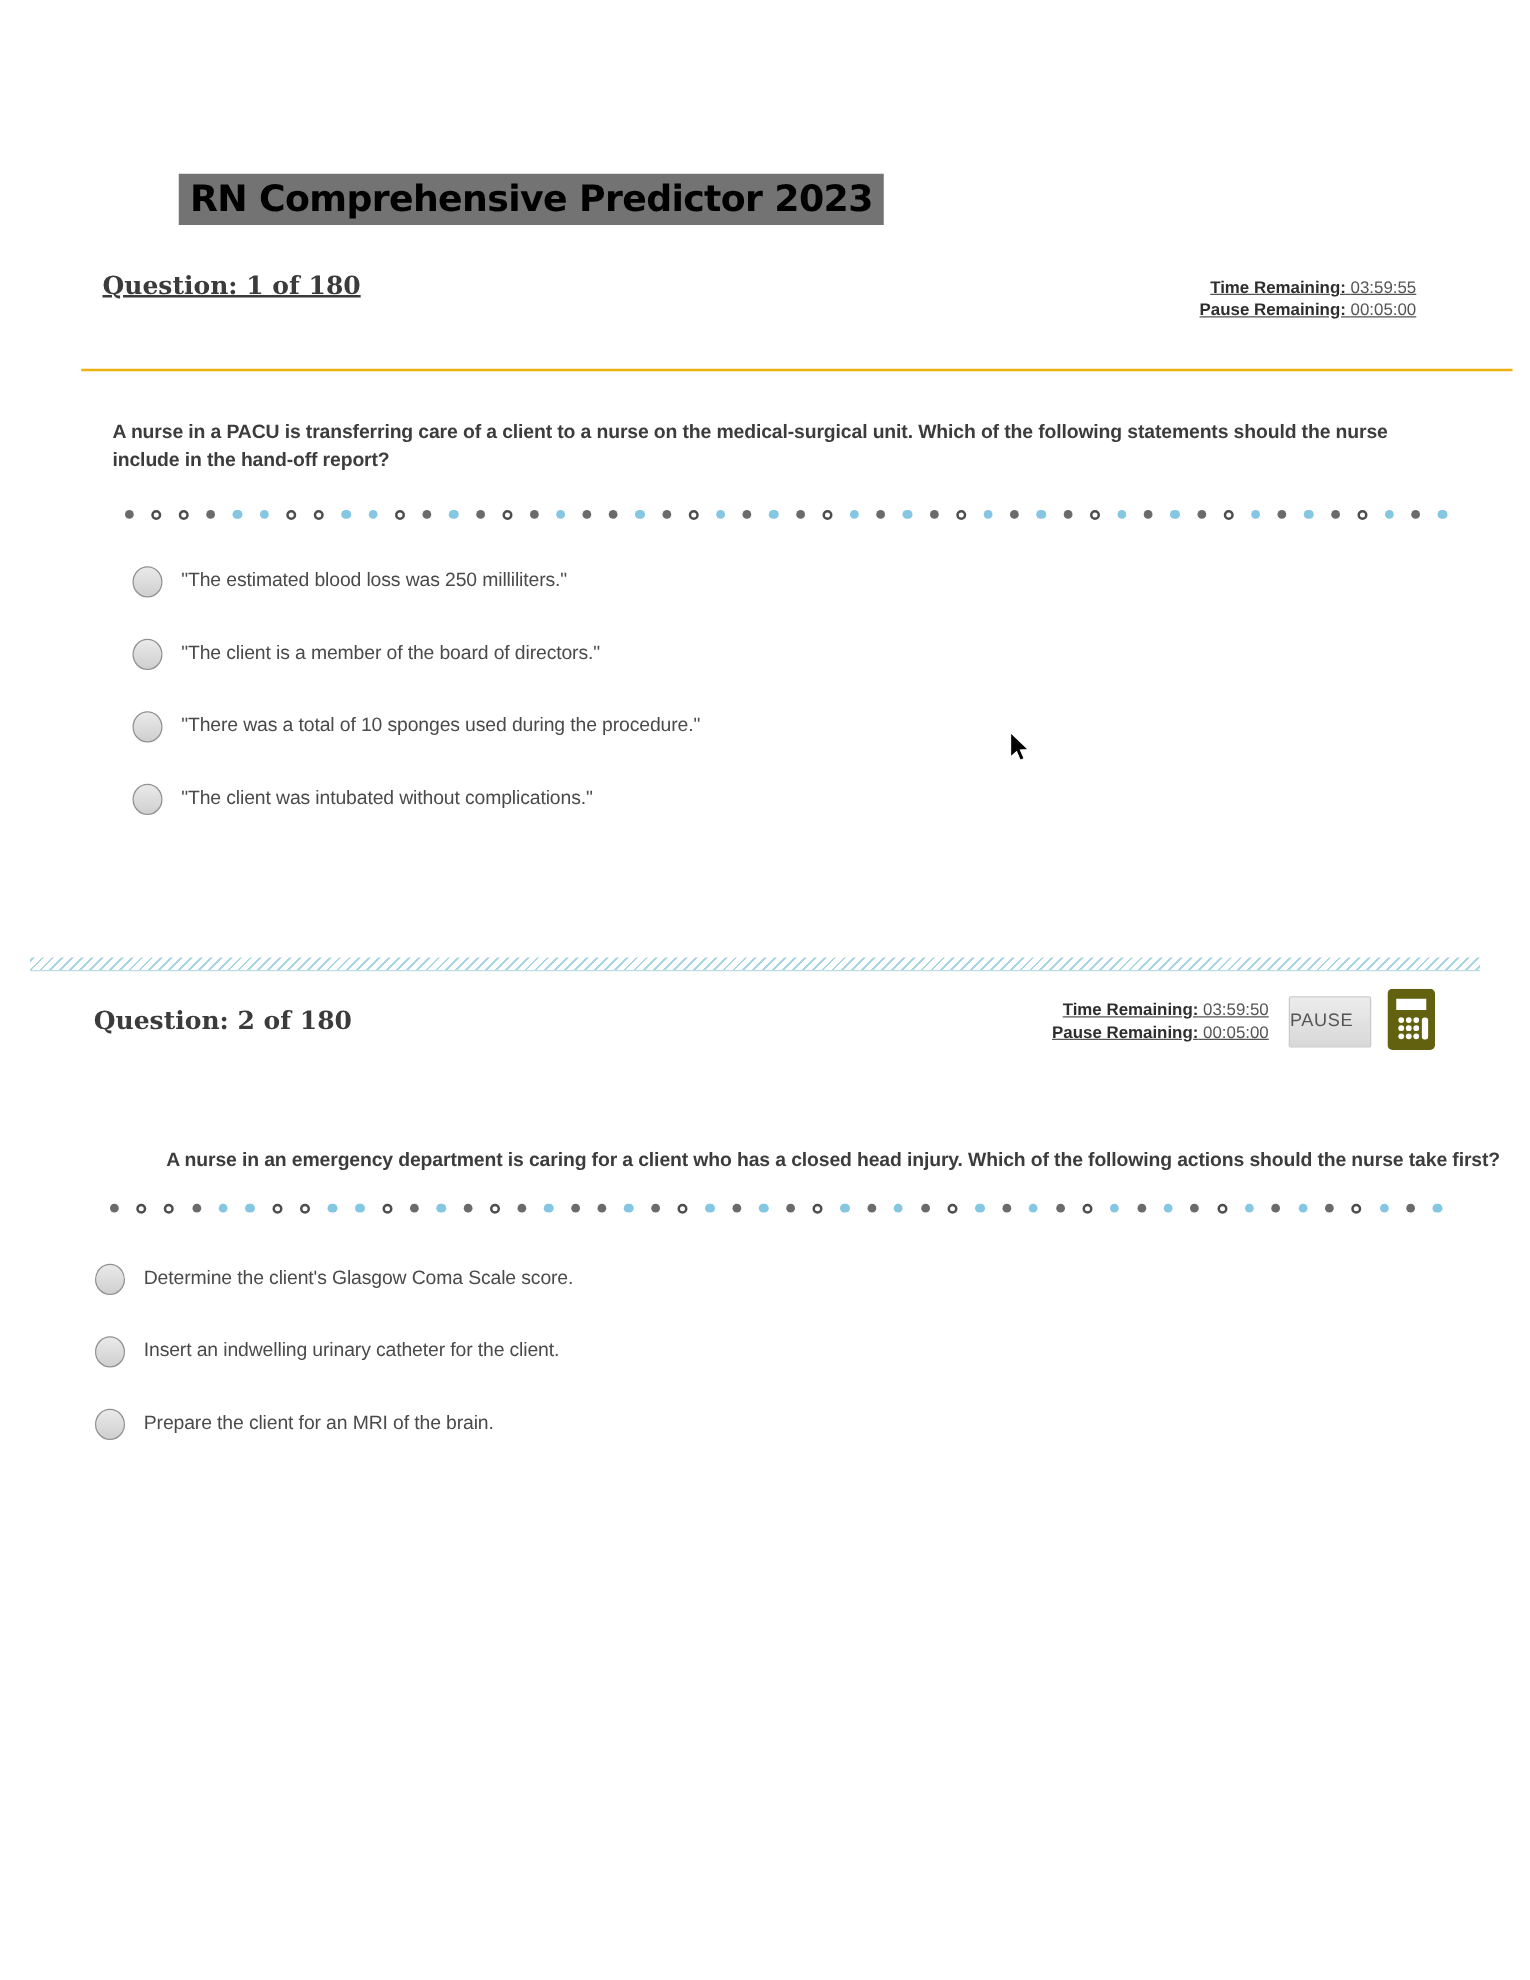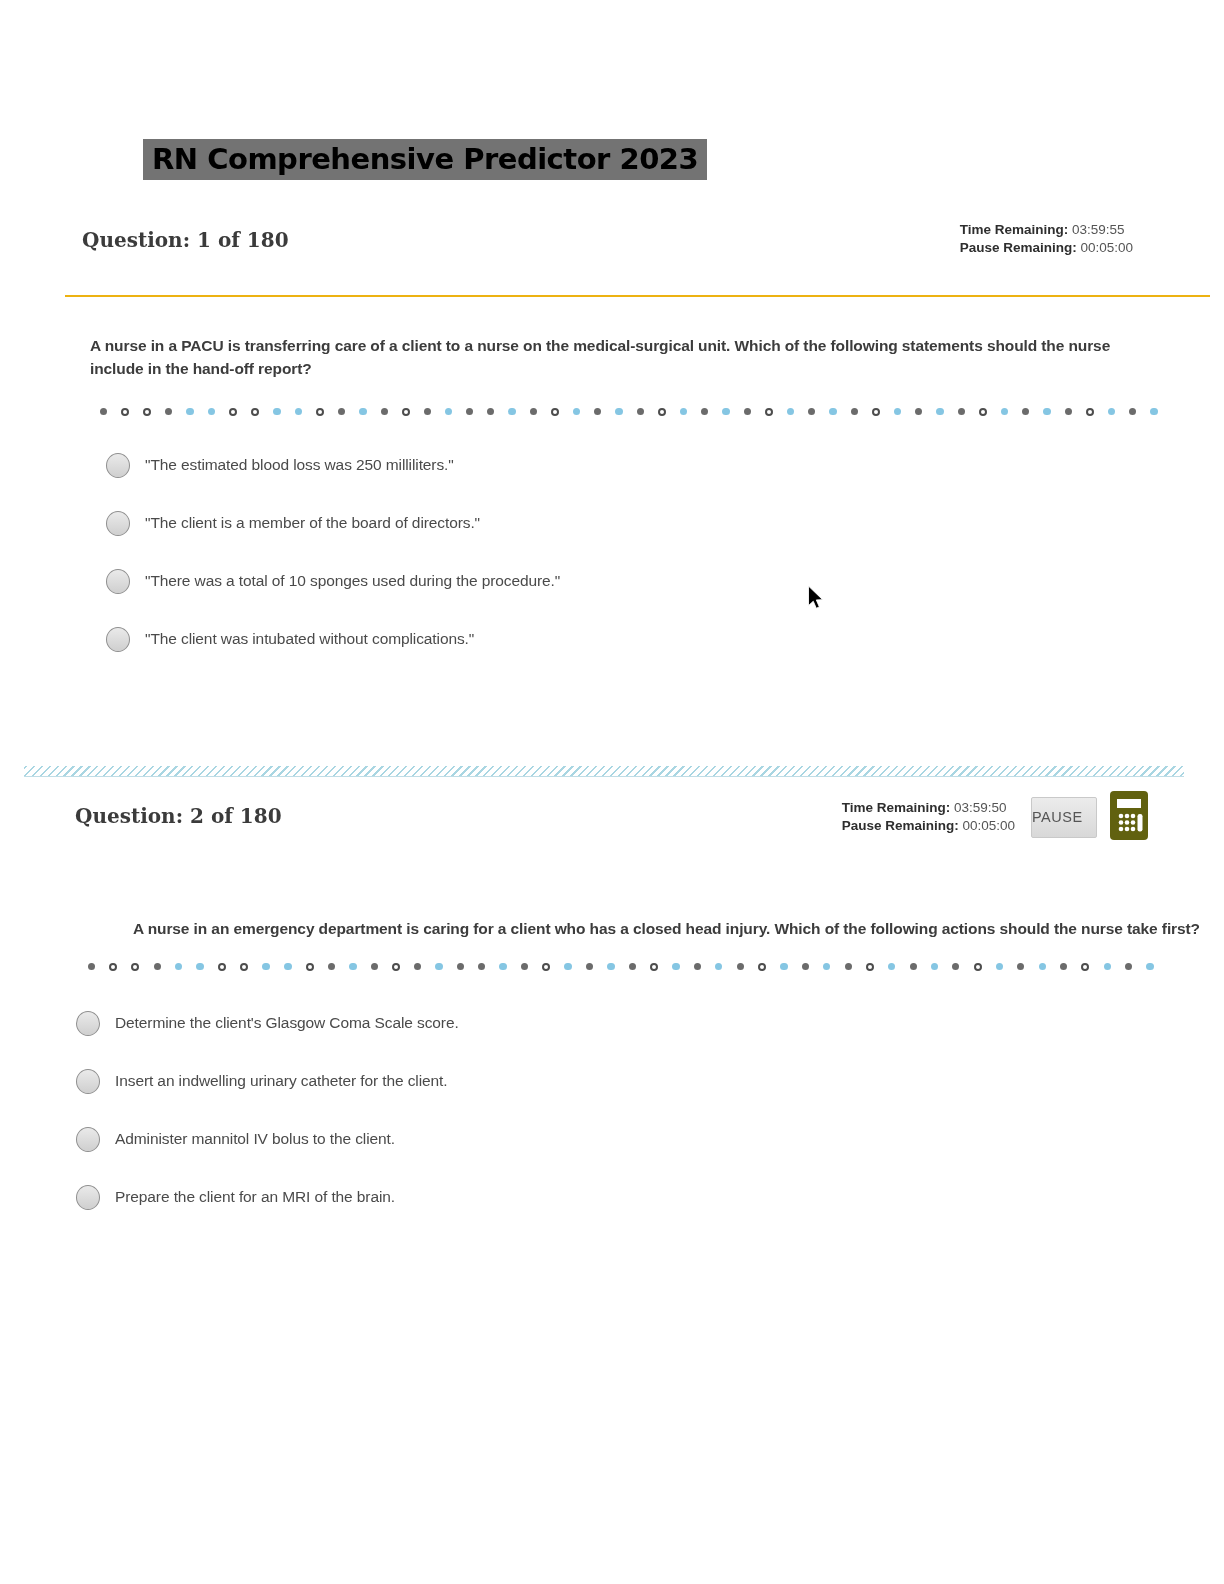--- a/index.html
+++ b/index.html
@@ -5,24 +5,24 @@
   html,body{margin:0;padding:0;background:#ffffff;}
   .page{position:relative;width:1224px;height:1584px;background:#ffffff;overflow:hidden;
         font-family:"Liberation Sans",sans-serif;}
 
   .title{position:absolute;left:143px;top:139px;background:#737373;color:#000;
          font-family:"DejaVu Sans",sans-serif;font-weight:bold;font-size:29px;
          line-height:41px;padding:0 9px;letter-spacing:-0.5px;}
 
   .q-header{position:absolute;font-family:"DejaVu Serif","Liberation Serif",serif;
             font-weight:700;font-size:20px;color:#3b3b3b;}
-  .q1-header{left:82px;top:228px;}
+  .q1-header{left:82px;top:216px;text-decoration:underline;}
   .q2-header{left:75px;top:804px;}
 
-  .timer{position:absolute;text-align:left;font-size:13.5px;line-height:17.5px;color:#555;}
+  .timer{position:absolute;text-align:right;font-size:13.5px;line-height:17.5px;color:#555;text-decoration:underline;}
   .timer .lbl{color:#2e2e2e;font-weight:bold;}
   .timer-1{right:91px;top:221px;}
   .timer-2{right:209px;top:799px;}
 
   .rule-gold{position:absolute;left:65px;top:295px;width:1145px;height:2px;background:#EDB211;}
 
   .stem{position:absolute;font-weight:bold;font-size:15.5px;color:#3c3c3c;line-height:23px;
         letter-spacing:-0.1px;}
   .stem-1{left:90px;top:334px;width:1045px;}
   .stem-2{left:75px;top:917px;width:1125px;white-space:nowrap;text-align:right;}
@@ -246,21 +246,17 @@
       <div class="option-row">
       <span class="radio"></span>
       <span class="option-label">Determine the client's Glasgow Coma Scale score.</span>
     </div>
       <div class="option-row">
       <span class="radio"></span>
       <span class="option-label">Insert an indwelling urinary catheter for the client.</span>
     </div>
       <div class="option-row">
       <span class="radio"></span>
-      <span class="option-label">Administer mannitol IV bolus to the client.</span>
-    </div>
-      <div class="option-row">
-      <span class="radio"></span>
       <span class="option-label">Prepare the client for an MRI of the brain.</span>
     </div>
     </div>
 
 </div>
 
 </body></html>

